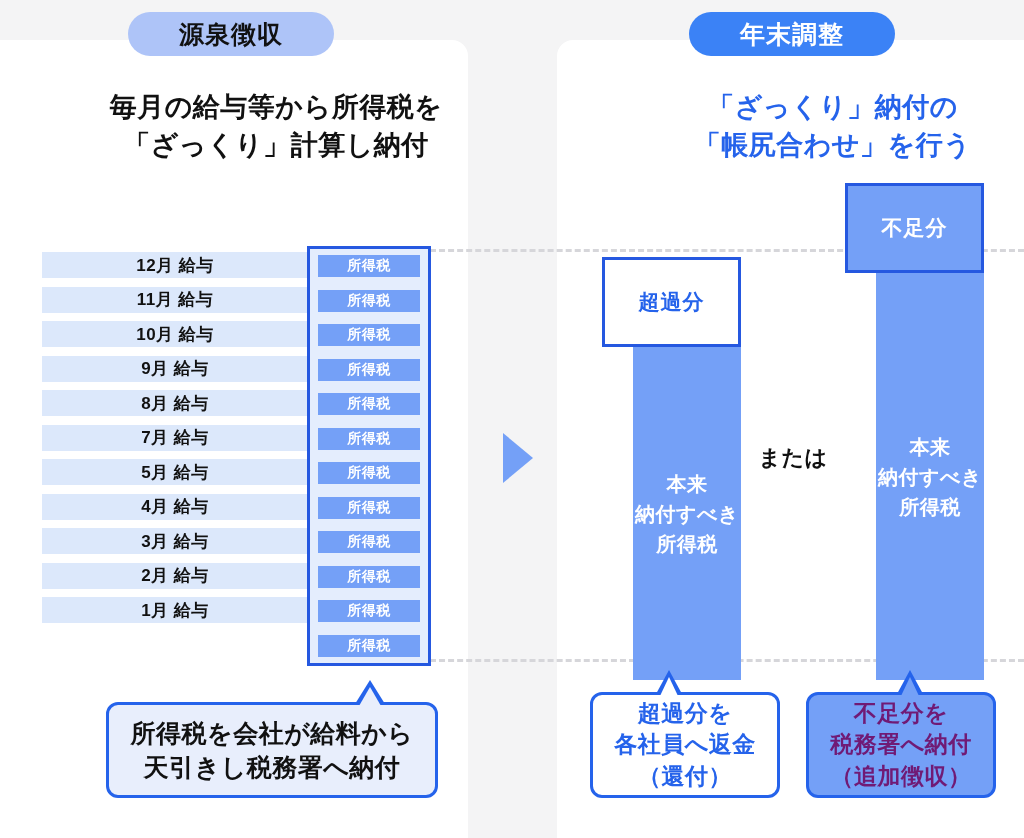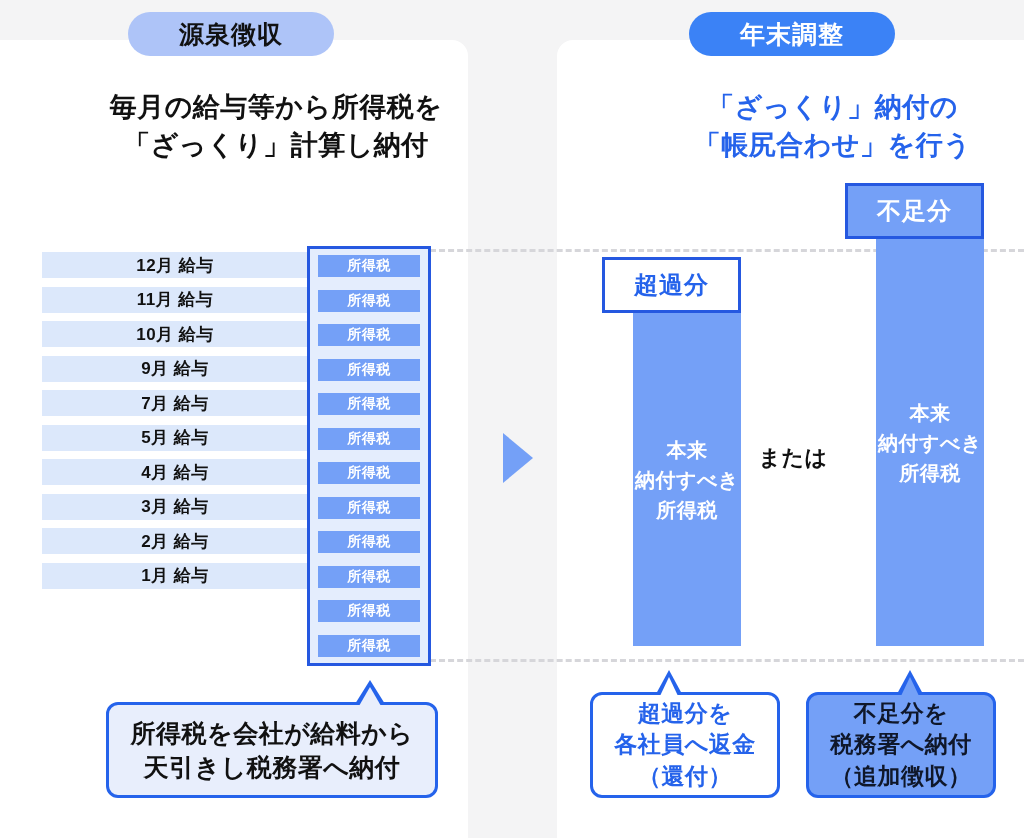--- a/index.html
+++ b/index.html
@@ -215,21 +215,21 @@
     border-right: 9px solid transparent;
     border-bottom: 19px solid #ffffff;
   }
 
   #callout-collect {
     left: 806px;
     top: 684px;
     width: 190px;
     height: 106px;
     background: #74a0f7;
-    color: #0f172a;
+    color: #701a75;
     font-size: 23px;
     line-height: 1.35;
     letter-spacing: 0.5px;
   }
   #tail-collect {
     left: 897px; top: 662px;
     border-left: 13px solid transparent;
     border-right: 13px solid transparent;
     border-bottom: 24px solid #2563eb;
   }
@@ -255,26 +255,26 @@
   
   .bar-group {
     position: absolute;
     z-index: 4;
   }
   #bar-excess-group { left: 602px; top: 249px; width: 139px; }
   #bar-short-group  { left: 845px; top: 175px; width: 139px; }
 
   .bar-cap {
     box-sizing: border-box;
-    height: 56px;
+    height: 90px;
     border: 3px solid #2558e0;
     display: flex;
     align-items: center;
     justify-content: center;
-    font-size: 24px;
+    font-size: 21px;
     font-weight: bold;
     letter-spacing: 1px;
   }
   #cap-excess {
     background: #ffffff;
     color: #2563eb;
   }
   #cap-short {
     background: #74a0f7;
     color: #ffffff;
@@ -328,20 +328,21 @@
   <div class="panel-heading" id="heading-left">毎月の給与等から所得税を
 「ざっくり」計算し納付</div>
   <div class="panel-heading" id="heading-right">「ざっくり」納付の
 「帳尻合わせ」を行う</div>
 
   <div id="month-table">
     <div class="month-row">12月 給与</div>
     <div class="month-row">11月 給与</div>
     <div class="month-row">10月 給与</div>
     <div class="month-row">9月 給与</div>
+    <div class="month-row">8月 給与</div>
     <div class="month-row">7月 給与</div>
     <div class="month-row">5月 給与</div>
     <div class="month-row">4月 給与</div>
     <div class="month-row">3月 給与</div>
     <div class="month-row">2月 給与</div>
     <div class="month-row">1月 給与</div>
   </div>
 
   <div id="tax-column">
     <div class="tax-box">所得税</div>

